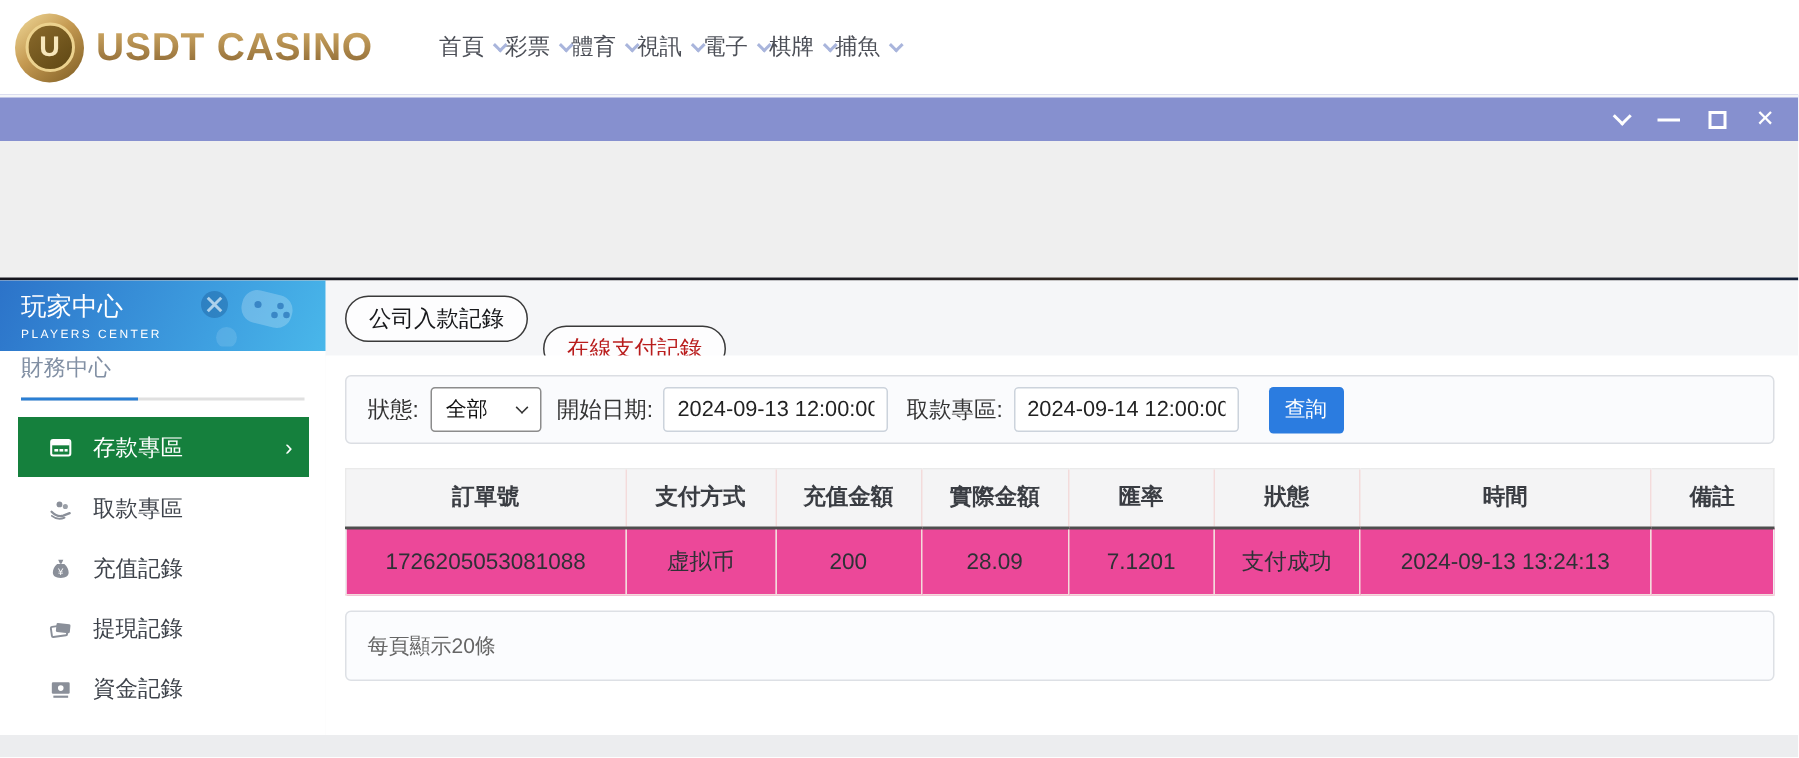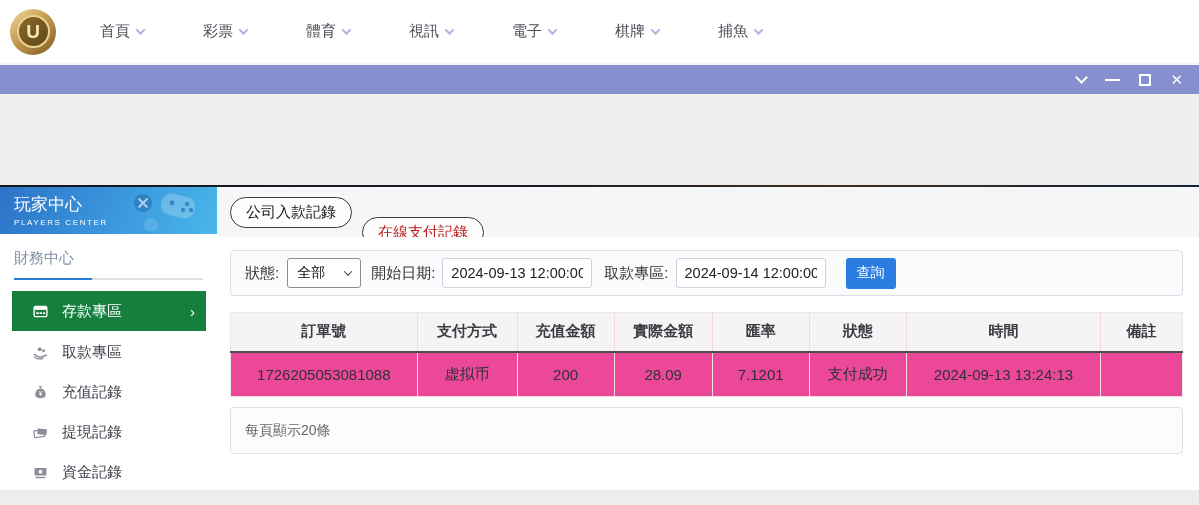--- a/index.html
+++ b/index.html
@@ -12,21 +12,21 @@
   .logo-mark { width:46px; height:46px; border-radius:50%; flex:0 0 auto;
     background:linear-gradient(140deg,#f1db9b 0%,#c59a52 45%,#7d5c22 100%);
     display:flex; align-items:center; justify-content:center; }
   .logo-inner { width:33px; height:33px; border-radius:50%;
     background:linear-gradient(140deg,#8a6a2c,#5f4713);
     border:2px solid #ecd28e; color:#f7e7bb; font-weight:bold; font-size:19px;
     display:flex; align-items:center; justify-content:center; }
   .logo-text { font-size:26px; font-weight:800; letter-spacing:.5px; color:#ac8449;
     background:linear-gradient(180deg,#cfa964 10%,#8f6a35 90%);
     -webkit-background-clip:text; background-clip:text; -webkit-text-fill-color:transparent; }
-  .nav { display:flex; margin-left:44px; gap:59px; }
+  .nav { display:flex; margin-left:44px; }
   .nav-item { display:flex; align-items:center; gap:7px; font-size:15px; color:#4c4f57; cursor:pointer; white-space:nowrap; }
   .chev { width:7px; height:7px; border-right:2px solid #a9b5dc; border-bottom:2px solid #a9b5dc;
     transform:rotate(45deg) translate(-1px,-1px); }
 
   
   .titlebar { height:31px; background:#8690cf; border-top:2px solid #f5f6f9;
     display:flex; align-items:center; justify-content:flex-end; padding-right:16px; gap:19px; }
   .tb-chev { width:9px; height:9px; border-right:2px solid #fff; border-bottom:2px solid #fff;
     transform:rotate(45deg); margin-top:-4px; cursor:pointer; }
   .tb-min { width:15px; height:2px; background:#fff; cursor:pointer; }
@@ -37,21 +37,21 @@
   .dark-line { height:2px; background:linear-gradient(90deg,#15151d 0%,#1c1c24 45%,#3f2e1e 70%,#14213a 100%); }
 
   
   .main { height:303px; display:flex; }
   .sidebar { width:217px; background:#fff; flex:0 0 auto; }
   .sb-head { height:47px; background:linear-gradient(115deg,#2c73c9 0%,#3e9fe0 65%,#49b7ea 100%);
     color:#fff; padding:6px 0 0 14px; position:relative; overflow:hidden; }
   .sb-title { font-size:17px; }
   .sb-sub { font-size:8px; letter-spacing:1.6px; margin-top:2px; }
   .sb-deco { position:absolute; right:10px; top:2px; opacity:.8; }
-  .sb-section { padding:15px 14px 0 14px; }
+  .sb-section { padding:2px 14px 0 14px; }
   .sb-section-title { font-size:15px; color:#8290a4; }
   .sb-underline { margin-top:10px; height:2px; background:#e0e0e0; position:relative; }
   .sb-underline::before { content:""; position:absolute; left:0; top:0; width:78px; height:2px; background:#2a7fd4; }
   .sb-menu { margin-top:11px; }
   .sb-item { height:40px; display:flex; align-items:center; padding-left:32px; gap:13px;
     font-size:15px; color:#3e434b; cursor:pointer; }
   .sb-item .sb-icon { color:#8a8f99; display:flex; }
   .sb-item.active { margin:0 11px 1px 12px; padding-left:20px; background:#15803d; color:#fff; position:relative; }
   .sb-item.active .sb-icon { color:#fff; }
   .sb-item.active .sb-arrow { position:absolute; right:11px; font-size:15px; color:#fff; }
@@ -96,20 +96,21 @@
 </head>
 <body>
 
 <div class="app">
 
   <div class="header">
     <div class="logo">
       <div class="logo-mark">
         <div class="logo-inner">U</div>
       </div>
+      <div class="logo-text">USDT CASINO</div>
     </div>
     <div class="nav">
       <div class="nav-item">
         <span>首頁</span>
         <span class="chev"></span>
       </div>
       <div class="nav-item">
         <span>彩票</span>
         <span class="chev"></span>
       </div>

